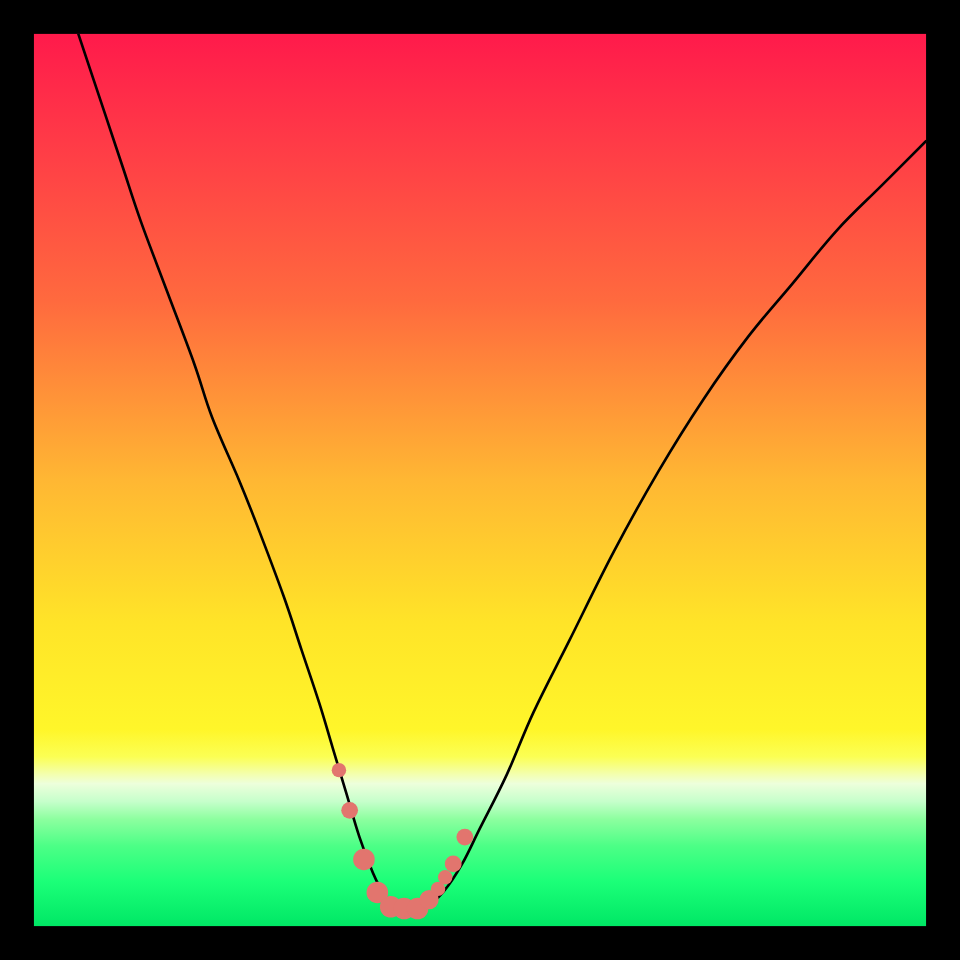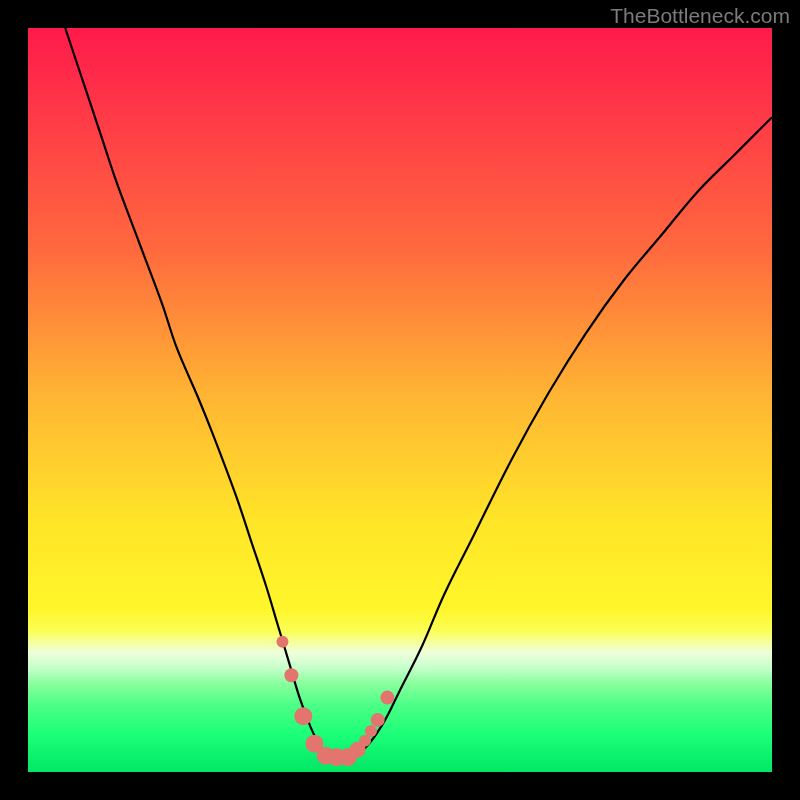--- a/index.html
+++ b/index.html
@@ -35,21 +35,20 @@
     font-size: 21px;
     font-weight: 400;
     letter-spacing: 0px;
   }
   svg { display: block; }
 </style>
 </head>
 <body>
 
 <div class="frame">
-  <div class="watermark">TheBottleneck.com</div>
   <div class="plot">
     <svg id="chart-svg" width="744" height="744" viewBox="0 0 744 744">
       <defs>
         <linearGradient id="bgGrad" x1="0" y1="0" x2="0" y2="1">
             <stop offset="0%" stop-color="#ff1a4b"></stop>
             <stop offset="12%" stop-color="#ff3a47"></stop>
             <stop offset="30%" stop-color="#ff6a3e"></stop>
             <stop offset="50%" stop-color="#ffb733"></stop>
             <stop offset="66%" stop-color="#ffe428"></stop>
             <stop offset="78%" stop-color="#fff62a"></stop>

